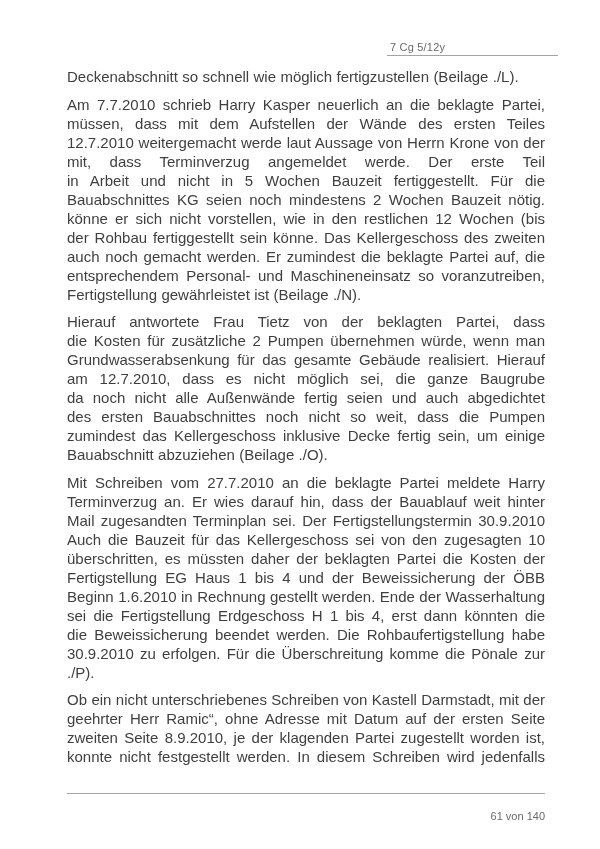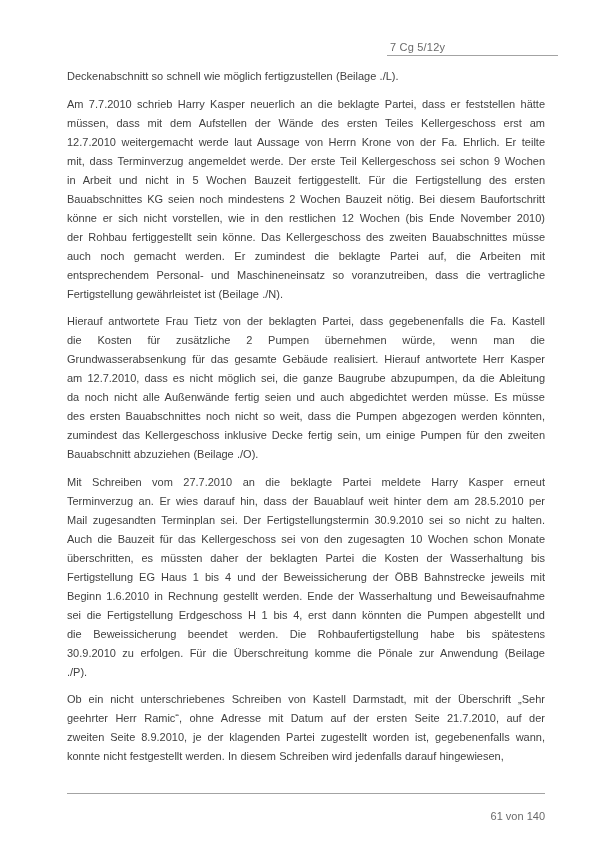--- a/index.html
+++ b/index.html
@@ -27,21 +27,21 @@
     width: 171px;
     height: 0;
     border-top: 1px solid var(--rule, #a3a3a3);
   }
   .doc-body {
     position: absolute;
     left: 67px;
     top: 67px;
     width: 478px;
     color: var(--text, #3f3f3f);
-    font-size: 11px;
+    font-size: 15px;
   }
   .para { margin: 0 0 8.5px 0; }
   .line {
     line-height: 19px;
     height: 19px;
     overflow: hidden;
     text-align: justify;
     text-align-last: justify;
     word-spacing: 0.2px;
   }

